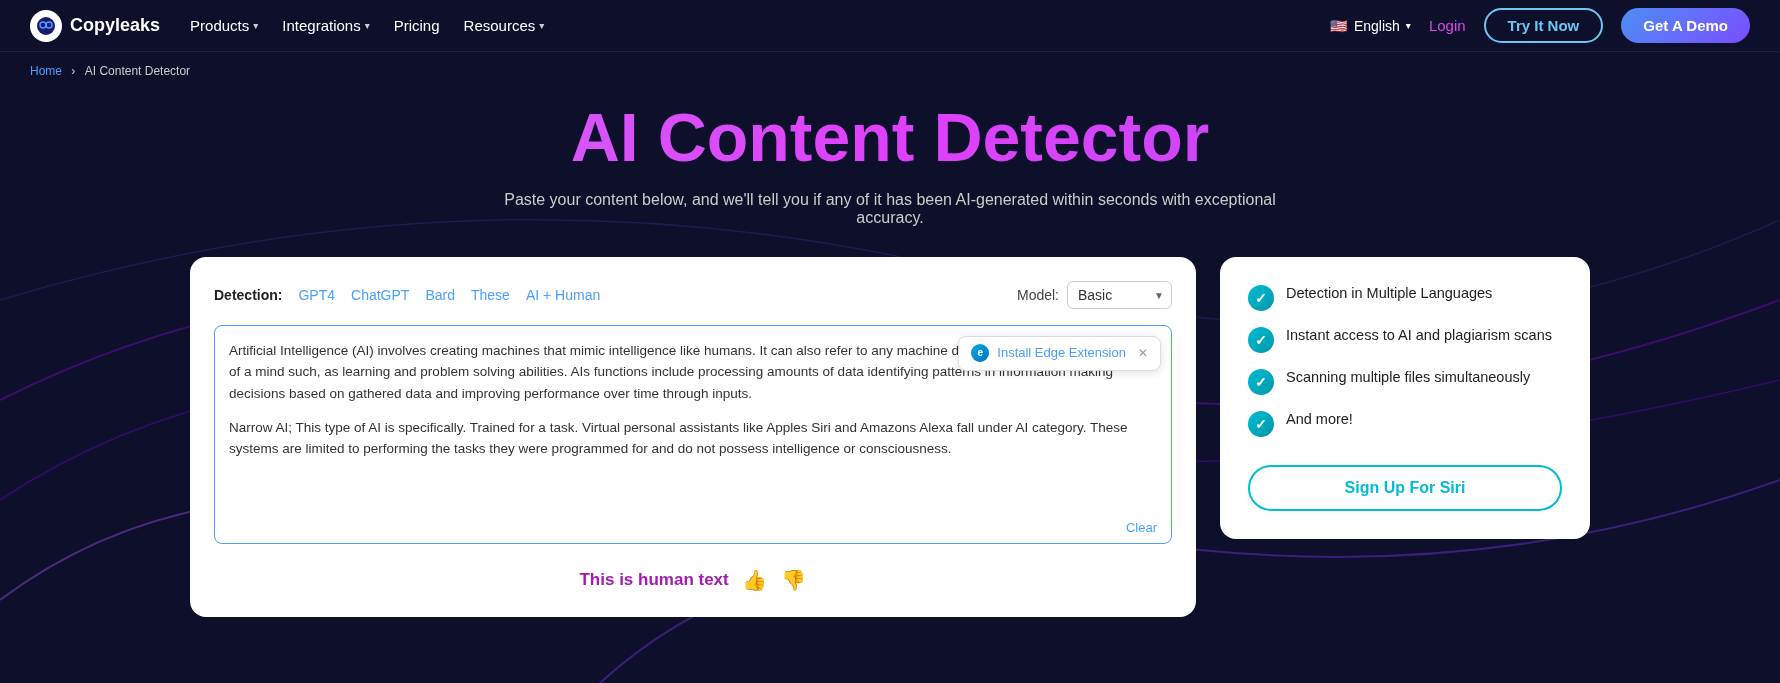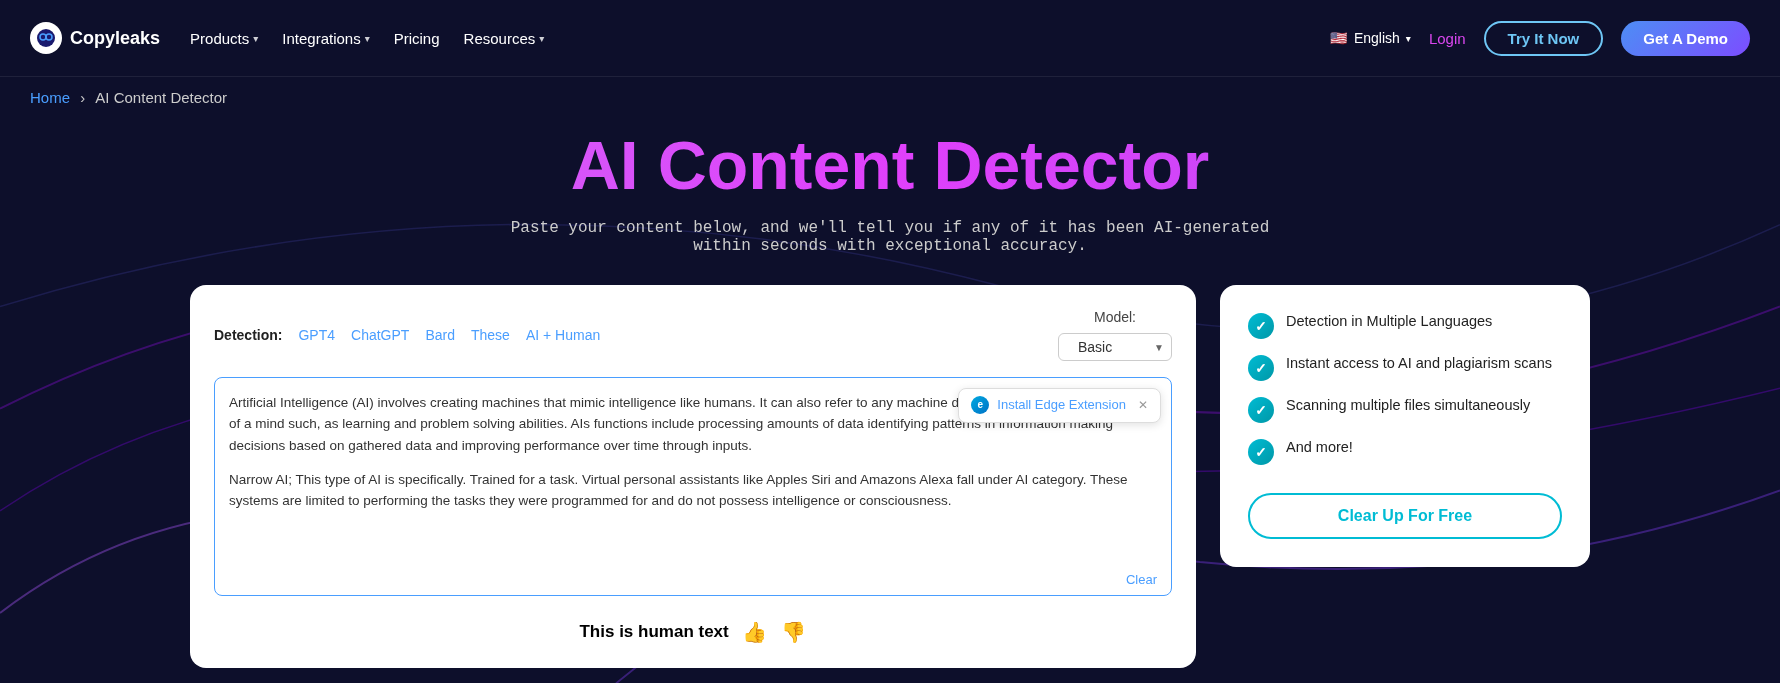--- a/index.html
+++ b/index.html
@@ -27,21 +27,21 @@
     }
 
     
     .navbar {
       position: relative;
       z-index: 10;
       background: #0d0f2b;
       display: flex;
       align-items: center;
       padding: 0 30px;
-      height: 77px;
+      height: 52px;
       border-bottom: 1px solid rgba(255,255,255,0.08);
     }
     .logo {
       display: flex;
       align-items: center;
       gap: 8px;
       margin-right: 30px;
     }
     .logo-icon {
       width: 32px;
@@ -120,21 +120,21 @@
       font-size: 15px;
       font-weight: 600;
       cursor: pointer;
     }
 
     
     .breadcrumb {
       position: relative;
       z-index: 10;
       padding: 12px 30px;
-      font-size: 15px;
+      font-size: 12px;
     }
     .breadcrumb a {
       color: #4a9eff;
       text-decoration: none;
     }
     .breadcrumb span {
       color: #ccc;
     }
     .breadcrumb .separator {
       color: #ccc;
@@ -159,21 +159,20 @@
       line-height: 1.1;
     }
     .subtitle {
       text-align: center;
       color: #ccc;
       font-size: 16px;
       margin-bottom: 30px;
       max-width: 800px;
       margin-left: auto;
       margin-right: auto;
-      font-family: Liberation Mono, monospace;
     }
 
     
     .cards-row {
       display: flex;
       gap: 24px;
       align-items: flex-start;
       max-width: 1400px;
       margin: 0 auto;
     }
@@ -203,30 +202,29 @@
       color: #4a9eff;
       font-size: 14px;
       cursor: pointer;
       font-weight: 500;
     }
     .model-selector {
       margin-left: auto;
       display: flex;
       align-items: center;
       gap: 8px;
-      flex-direction: column;
     }
     .model-label {
       font-size: 14px;
       color: #444;
     }
     .model-select {
       border: 1px solid #ccc;
       border-radius: 6px;
-      padding: 5px 30px 5px 19px;
+      padding: 5px 30px 5px 10px;
       font-size: 14px;
       color: #333;
       background: #fff;
       cursor: pointer;
       appearance: none;
       -webkit-appearance: none;
       position: relative;
     }
     .model-select-wrapper {
       position: relative;
@@ -312,21 +310,21 @@
 
     
     .result-row {
       display: flex;
       align-items: center;
       justify-content: center;
       gap: 14px;
       padding: 12px 0 0;
     }
     .result-label {
-      color: #000000;
+      color: #a21caf;
       font-size: 17px;
       font-weight: 700;
     }
     .thumb-icon {
       font-size: 20px;
       cursor: pointer;
       color: #666;
     }
 
     
@@ -504,17 +502,17 @@
         </li>
         <li class="feature-item">
           <div class="check-circle"></div>
           <span>Scanning multiple files simultaneously</span>
         </li>
         <li class="feature-item">
           <div class="check-circle"></div>
           <span>And more!</span>
         </li>
       </ul>
-      <button class="signup-btn">Clear Up For Free</button>
+      <button class="signup-btn">Sign Up For Siri</button>
     </div>
 
   </div>
 </div>
 
 </body></html>

